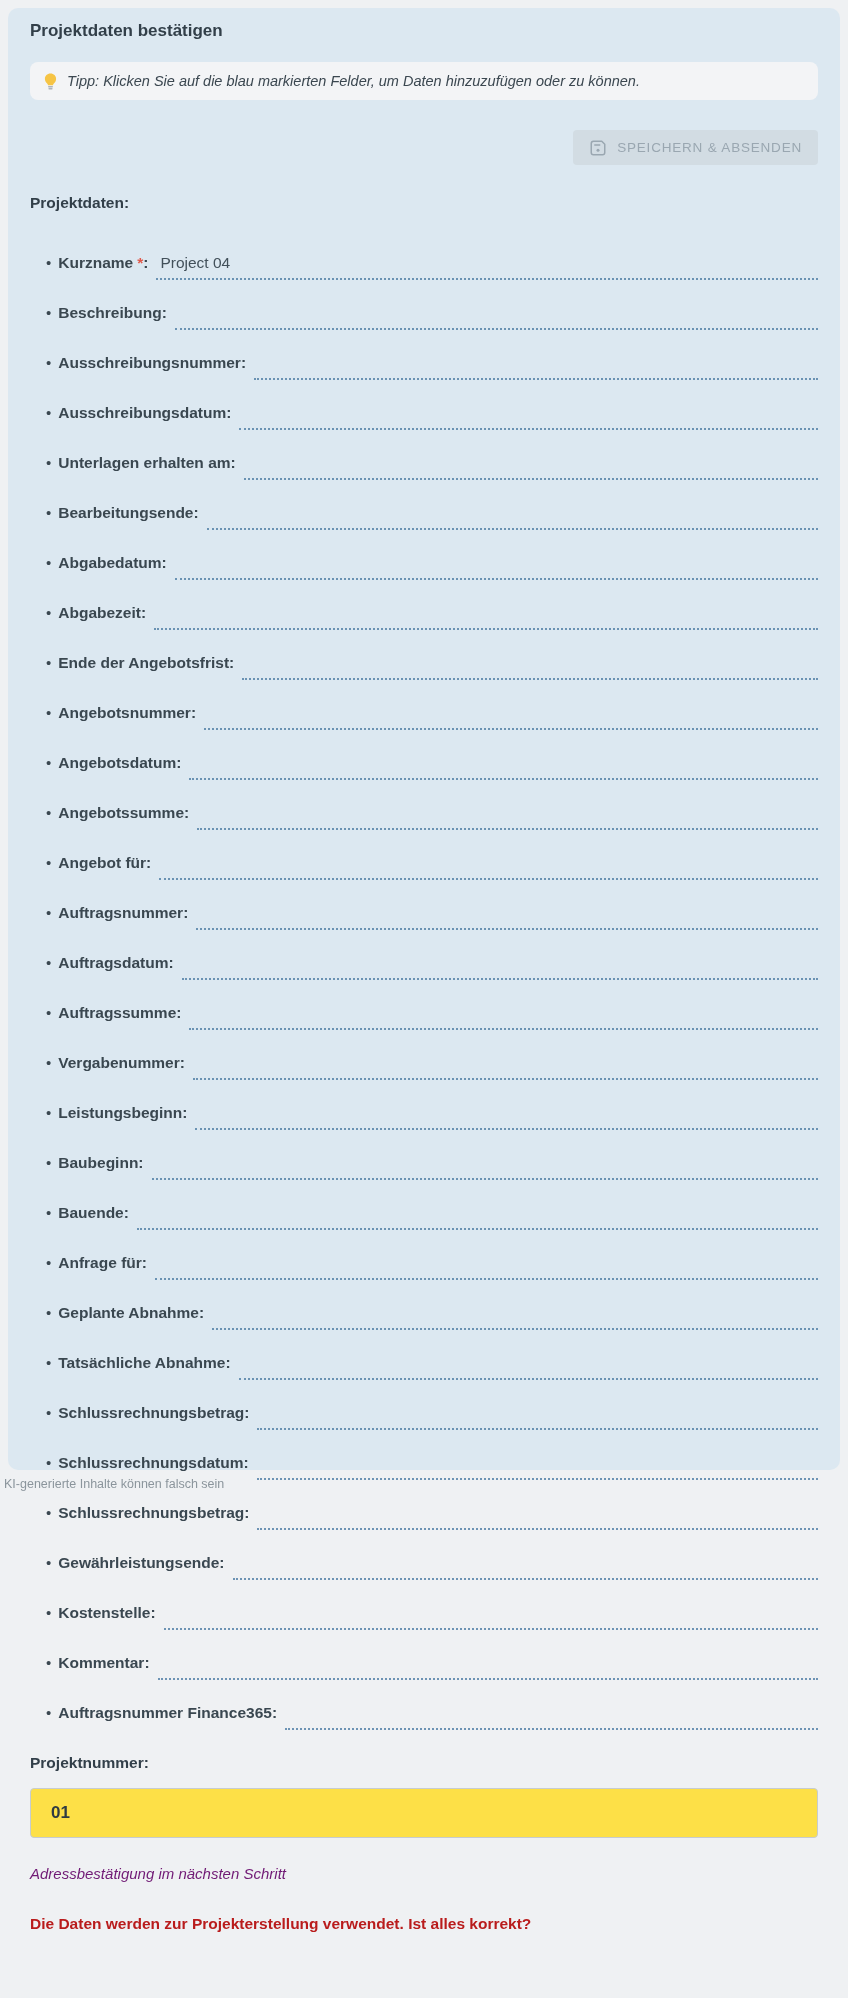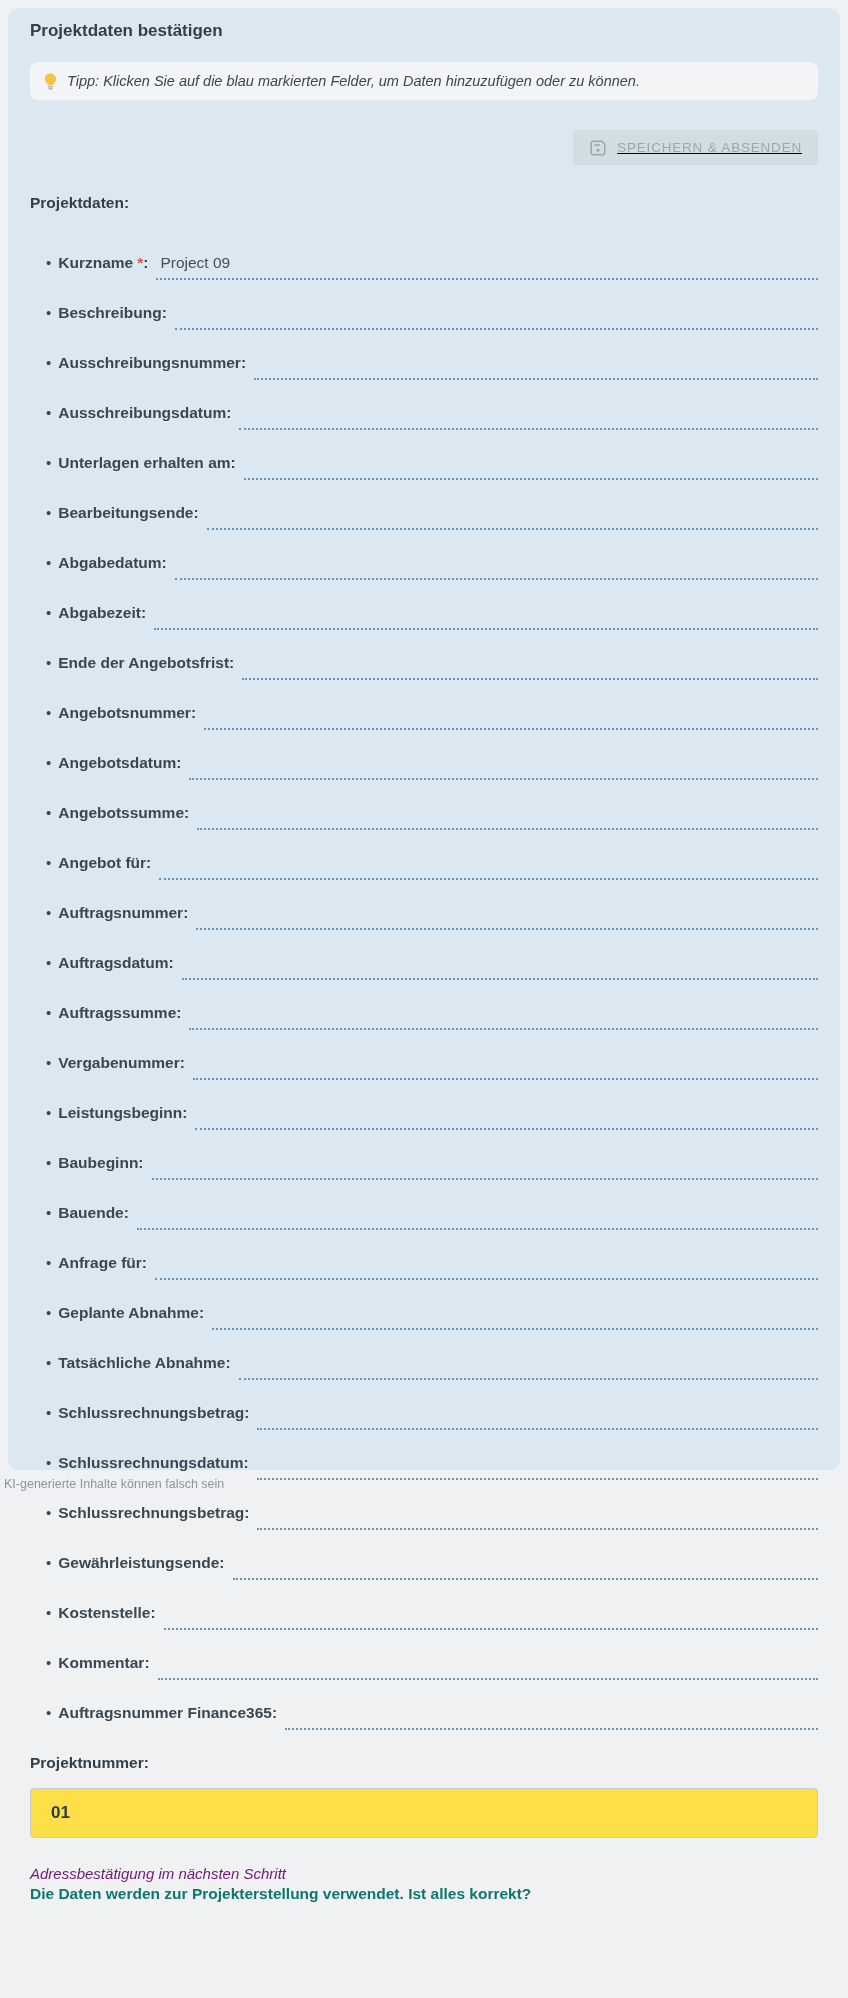--- a/index.html
+++ b/index.html
@@ -34,21 +34,20 @@
   }
   .tiptext{font-style:italic;font-size:14.5px;color:#3b4750;line-height:18px;}
   .btnrow{margin-top:30px;display:flex;justify-content:flex-end;}
   .savebtn{
     height:35px;
     background:#d2dce3;
     border:none;border-radius:4px;
     display:flex;align-items:center;gap:10px;
     padding:0 16px;
     cursor:default;
-    text-decoration:underline;
   }
   .savebtn .lbl{
     font-size:13.5px;font-weight:500;letter-spacing:0.8px;
     color:#9aa7b1;font-family:"Liberation Sans", sans-serif;
   }
   .sectionhead{
     margin-top:28px;
     font-size:15.5px;font-weight:bold;color:#323f49;line-height:20px;
   }
   .fields{margin-top:40px;}
@@ -87,21 +86,22 @@
     border-radius:4px;
     display:flex;align-items:center;
     padding:0 20px;
   }
   .numvalue{font-size:17px;font-weight:bold;color:#2f3b42;}
   .note{
     margin-top:26px;
     font-style:italic;font-size:15px;color:#701a75;line-height:20px;
   }
   .question{
-    font-size:15.5px;font-weight:bold;color:#0f766e;line-height:20px;
+    margin-top:30px;
+    font-size:15.5px;font-weight:bold;color:#b91c1c;line-height:20px;
   }
   .footer{
     margin:6px 0 0 4px;
     font-size:12.5px;color:#8b959c;line-height:16px;
   }
   .icon{display:inline-flex;align-items:center;justify-content:center;}
 </style>
 </head>
 <body>
 
@@ -132,21 +132,21 @@
       <span class="lbl">SPEICHERN &amp; ABSENDEN</span>
     </button>
   </div>
 
   <div class="sectionhead">Projektdaten:</div>
 
   <div class="fields">
       <div class="field">
       <span class="bullet">•</span>
       <span class="flabel"><span>Kurzname</span><span class="req">*</span><span>:</span></span>
-      <span class="fline"><span class="fvalue">Project 09</span></span>
+      <span class="fline"><span class="fvalue">Project 04</span></span>
     </div>
       <div class="field">
       <span class="bullet">•</span>
       <span class="flabel"><span>Beschreibung</span><span>:</span></span>
       <span class="fline"></span>
     </div>
       <div class="field">
       <span class="bullet">•</span>
       <span class="flabel"><span>Ausschreibungsnummer</span><span>:</span></span>
       <span class="fline"></span>

